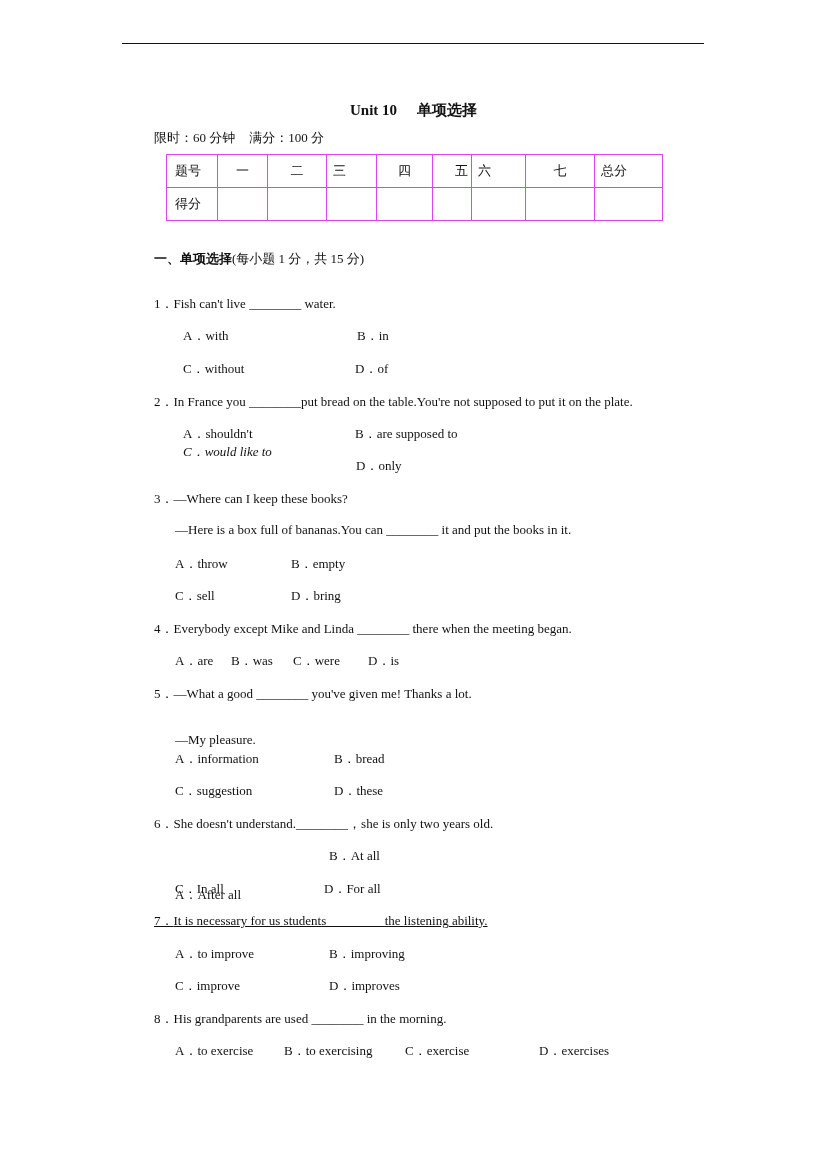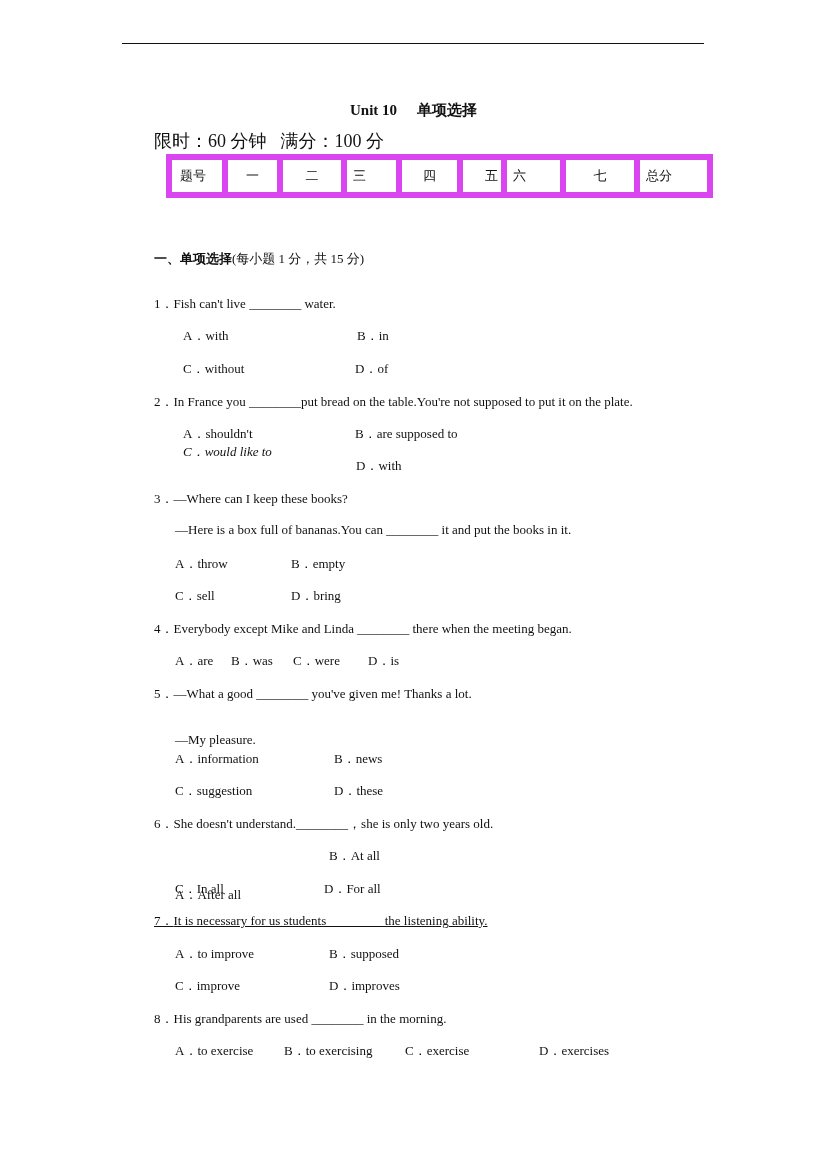--- a/index.html
+++ b/index.html
@@ -1,25 +1,25 @@
 <!DOCTYPE html>
 <html><head>
 <meta charset="utf-8">
 <style>
   html, body { margin:0; padding:0; background:#ffffff; }
   body { width:827px; height:1169px; position:relative; overflow:hidden;
          font-family:"Liberation Serif", "DejaVu Serif", serif; color:#111; }
   .header-rule { position:absolute; left:122px; top:43px; width:582px; height:0; border-top:1.3px solid #111; }
   .title { position:absolute; left:0; width:827px; top:101px; text-align:center; font-weight:bold; font-size:15px; }
   .title .sp { display:inline-block; width:20px; }
-  .meta { position:absolute; left:154px; top:129px; font-size:18px; }
+  .meta { position:absolute; left:154px; top:129px; font-size:13px; }
   .meta .gap { display:inline-block; width:14px; }
   table.score { position:absolute; left:166px; top:154px; border-collapse:collapse; font-size:13px;
                 font-family:"DejaVu Sans", "Liberation Sans", sans-serif; }
-  table.score td { border:6px solid #d946ef; height:32px; padding:0; }
+  table.score td { border:1px solid #d946ef; height:32px; padding:0; }
   table.score td.lbl { text-align:left; padding-left:8px; }
   table.score td.c { text-align:center; }
   table.score td.r { text-align:right; padding-right:3px; }
   table.score td.l { text-align:left; padding-left:6px; }
   .line { position:absolute; font-size:13px; white-space:pre; }
   .sec { font-weight:bold; font-family:"DejaVu Sans", sans-serif; font-size:13px; }
   .sec-rest { font-family:"Liberation Serif", serif; }
 </style>
 </head>
 <body>
@@ -36,66 +36,77 @@
     <td class="lbl" style="width:42px">题号</td>
     <td class="c" style="width:49px">一</td>
     <td class="c" style="width:58px">二</td>
     <td class="l" style="width:43px">三</td>
     <td class="c" style="width:55px">四</td>
     <td class="r" style="width:35px">五</td>
     <td class="l" style="width:47px">六</td>
     <td class="c" style="width:68px">七</td>
     <td class="l" style="width:61px">总分</td>
   </tr>
+  <tr>
+    <td class="lbl">得分</td>
+    <td></td>
+    <td></td>
+    <td></td>
+    <td></td>
+    <td></td>
+    <td></td>
+    <td></td>
+    <td></td>
+  </tr>
 </tbody>
   </table>
 
 <div class="line" style="left:154px;top:250px;"><span class="sec">一、单项选择</span><span class="sec-rest">(每小题 1 分，共 15 分)</span></div>
 
 <div class="line" style="left:154px;top:295px;"><span>1．</span><span>Fish can't live ________ water.</span></div>
 <div class="line" style="left:183px;top:327px;">A．with</div>
 <div class="line" style="left:357px;top:327px;">B．in</div>
 <div class="line" style="left:183px;top:360px;">C．without</div>
 <div class="line" style="left:355px;top:360px;">D．of</div>
 
 <div class="line" style="left:154px;top:393px;"><span>2．</span><span>In France you ________put bread on the table.You're not supposed to put it on the plate.</span></div>
 <div class="line" style="left:183px;top:425px;">A．shouldn't</div>
 <div class="line" style="left:355px;top:425px;">B．are supposed to</div>
 <div class="line" style="left:183px;top:443px;font-style:italic;">C．would like to</div>
-<div class="line" style="left:356px;top:457px;">D．with</div>
+<div class="line" style="left:356px;top:457px;">D．only</div>
 
 <div class="line" style="left:154px;top:490px;text-align:center;"><span>3．</span><span>—Where can I keep these books?</span></div>
 <div class="line" style="left:175px;top:522px;">—Here is a box full of bananas.You can ________ it and put the books in it.</div>
 <div class="line" style="left:175px;top:555px;">A．throw</div>
 <div class="line" style="left:291px;top:555px;">B．empty</div>
 <div class="line" style="left:175px;top:587px;">C．sell</div>
 <div class="line" style="left:291px;top:587px;">D．bring</div>
 
 <div class="line" style="left:154px;top:620px;"><span>4．</span><span>Everybody except Mike and Linda ________ there when the meeting began.</span></div>
 <div class="line" style="left:175px;top:652px;">A．are</div>
 <div class="line" style="left:231px;top:652px;">B．was</div>
 <div class="line" style="left:293px;top:652px;">C．were</div>
 <div class="line" style="left:368px;top:652px;">D．is</div>
 
 <div class="line" style="left:154px;top:685px;"><span>5．</span><span>—What a good ________ you've given me! Thanks a lot.</span></div>
 <div class="line" style="left:175px;top:717px;margin-top:15px;">—My pleasure.</div>
 <div class="line" style="left:175px;top:750px;">A．information</div>
-<div class="line" style="left:334px;top:750px;">B．news</div>
+<div class="line" style="left:334px;top:750px;">B．bread</div>
 <div class="line" style="left:175px;top:782px;">C．suggestion</div>
 <div class="line" style="left:334px;top:782px;">D．these</div>
 
 <div class="line" style="left:154px;top:815px;"><span>6．</span><span>She doesn't understand.________，she is only two years old.</span></div>
 <div class="line" style="left:175px;top:886px;">A．After all</div>
 <div class="line" style="left:329px;top:847px;">B．At all</div>
 <div class="line" style="left:175px;top:880px;">C．In all</div>
 <div class="line" style="left:324px;top:880px;">D．For all</div>
 
 <div class="line" style="left:154px;top:912px;text-decoration:underline;"><span>7．</span><span>It is necessary for us students ________ the listening ability.</span></div>
 <div class="line" style="left:175px;top:945px;">A．to improve</div>
-<div class="line" style="left:329px;top:945px;">B．supposed</div>
+<div class="line" style="left:329px;top:945px;">B．improving</div>
 <div class="line" style="left:175px;top:977px;">C．improve</div>
 <div class="line" style="left:329px;top:977px;">D．improves</div>
 
 <div class="line" style="left:154px;top:1010px;"><span>8．</span><span>His grandparents are used ________ in the morning.</span></div>
 <div class="line" style="left:175px;top:1042px;">A．to exercise</div>
 <div class="line" style="left:284px;top:1042px;">B．to exercising</div>
 <div class="line" style="left:405px;top:1042px;">C．exercise</div>
 <div class="line" style="left:499px;top:1042px;margin-left:40px;">D．exercises</div>
 
 </body></html>

